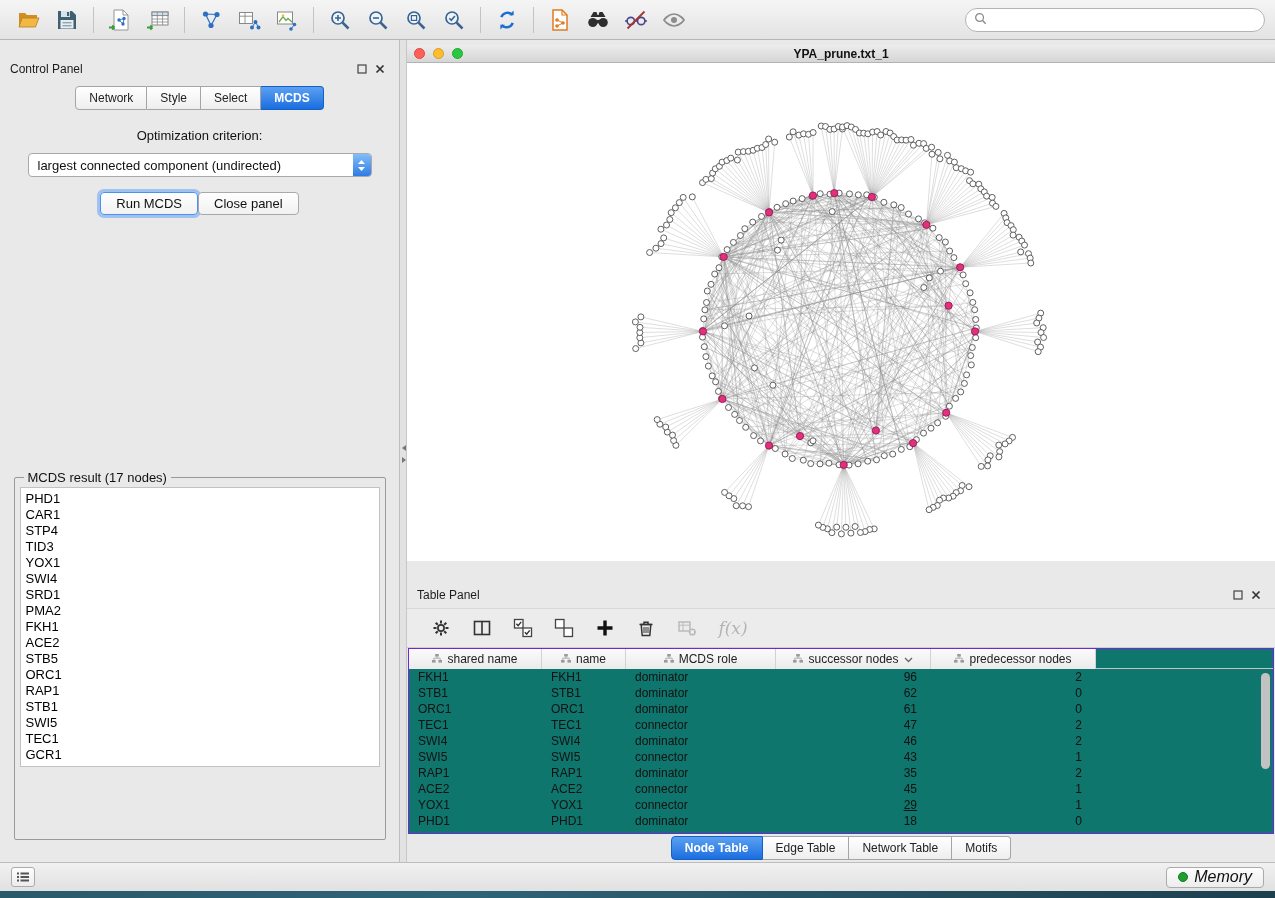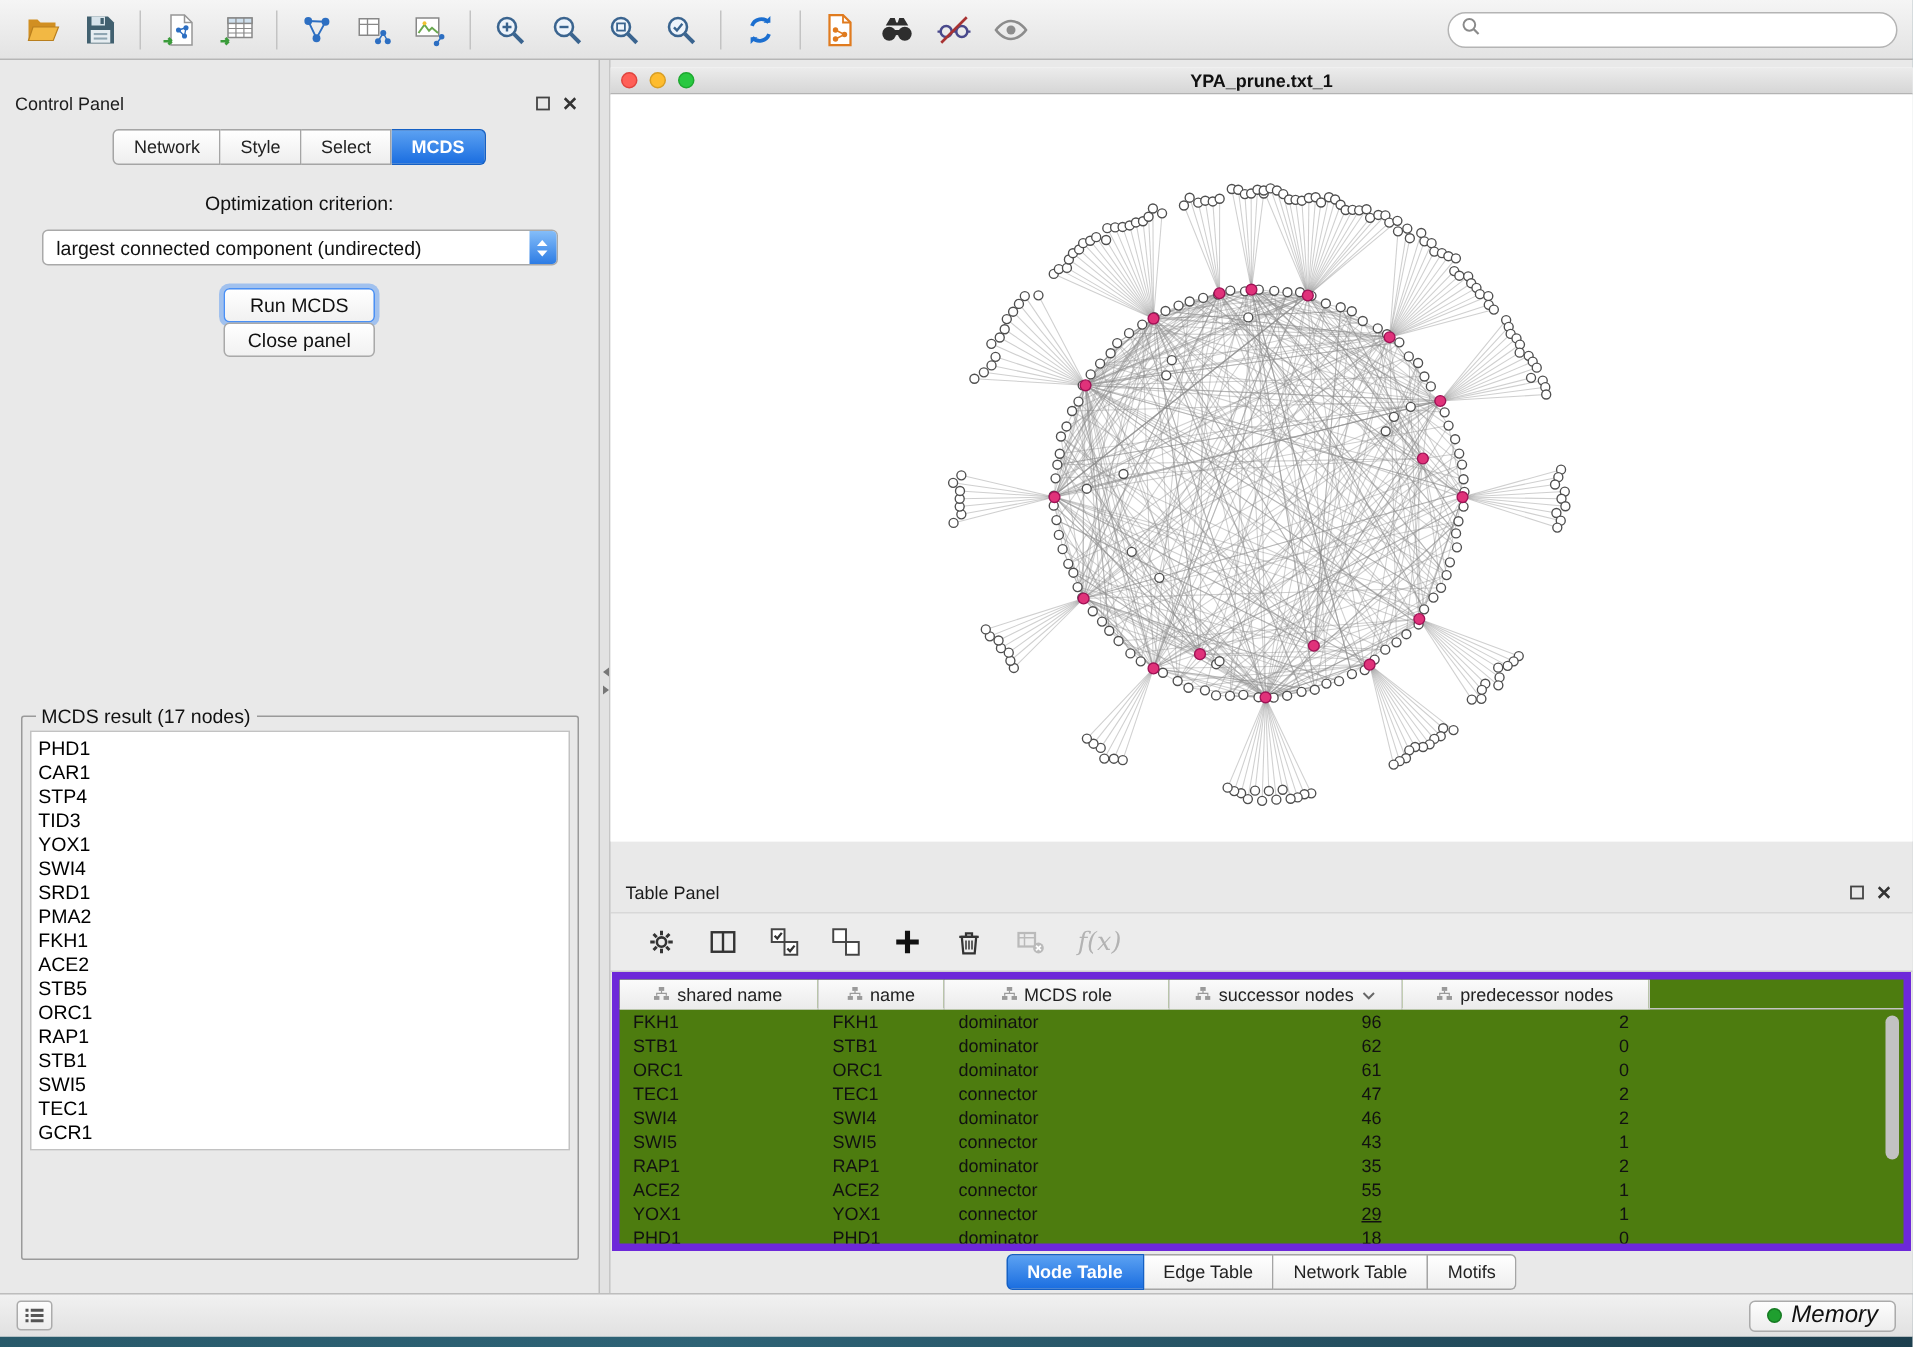--- a/index.html
+++ b/index.html
@@ -46,21 +46,21 @@
   .cp-body { flex:1; display:flex; flex-direction:column; align-items:center;
     padding-top:18px; min-height:0; }
   .opt-label { font-size:13px; color:#111; margin-bottom:10px; }
   .dropdown { width:344px; height:24px; background:#fff; border:1px solid #a9a9a9;
     border-radius:4px; display:flex; align-items:center; font-size:13px; color:#111;
     padding-left:9px; position:relative; }
   .dropdown .dd-value { flex:1; white-space:nowrap; overflow:hidden; }
   .dd-stepper { width:18px; height:22px; margin-right:0; border-radius:0 3px 3px 0;
     background:linear-gradient(#84bdf9,#2d7ce4); display:flex; align-items:center;
     justify-content:center; }
-  .btn-row { margin-top:15px; display:flex; gap:0;flex-direction:column; }
+  .btn-row { margin-top:15px; display:flex; gap:0; }
   .mac-btn { font-size:13px; color:#111; padding:3px 15px; border:1px solid #a9a9a9;
     border-radius:4px; background:linear-gradient(#ffffff,#f1f1f1); }
   .mac-btn.focused { border-color:#4a90f5; box-shadow:0 0 0 3px rgba(74,144,245,.45); }
 
   fieldset.result-box { margin:auto 14px 22px 14px; width:372px; height:370px;
     border:1px solid #9a9a9a; border-radius:2px; padding:2px 5px 7px 5px; }
   fieldset.result-box legend { font-size:13px; color:#111; padding:0 4px; margin-left:4px; }
   .result-list { background:#fff; border:1px solid #c2c2c2; height:100%;
     overflow:hidden; padding:3px 5px; }
   .mcds-item { font-size:13px; line-height:16px; color:#000; }
@@ -88,21 +88,21 @@
 
   
   .table-panel { flex:1; display:flex; flex-direction:column; background:#e9e9e9; min-height:0; }
   .table-toolbar { height:40px; flex:0 0 40px; background:#ececec;
     border-top:1px solid #d8d8d8; border-bottom:1px solid #cfcfcf;
     display:flex; align-items:center; gap:17px; padding:0 0 0 22px; }
   .tt-btn { border:none; background:transparent; width:24px; height:24px;
     display:flex; align-items:center; justify-content:center; }
   .tt-fx { font-family:"DejaVu Serif","Liberation Serif",serif; font-style:italic;
     font-size:17px; color:#adadad; }
-  .table-wrap { flex:1; margin:0 1px; background:#4d7c0f; border:5px solid #6d28d9;
+  .table-wrap { flex:1; margin:0 1px; background:#0f766e; border:1px solid #6d28d9;
     position:relative; overflow:hidden; }
   .t-header { display:flex; height:20px; border-bottom:1px solid #c4c4c4; }
   .th { display:flex; align-items:center; justify-content:center; gap:5px;
     background:linear-gradient(#fbfbfb,#ebebeb); border-right:1px solid #d2d2d2;
     font-size:12px; color:#222; height:20px; }
   .tr { display:flex; height:16px; align-items:center; }
   .td { font-size:12px; color:#111; padding-left:9px; white-space:nowrap; overflow:hidden; }
   .td.num { text-align:right; padding-left:0; padding-right:14px; }
   .t-scrollbar { position:absolute; top:22px; bottom:2px; right:2px; width:11px; }
   .t-thumb { position:absolute; top:2px; width:9px; height:96px; left:1px;
@@ -1433,21 +1433,21 @@
                 <div class="td" style="width: 133px;">RAP1</div>
                 <div class="td" style="width: 84px;">RAP1</div>
                 <div class="td" style="width: 150px;">dominator</div>
                 <div class="td num" style="width: 155px;">35</div>
                 <div class="td num" style="width: 165px;">2</div>
               </div>
               <div class="tr">
                 <div class="td" style="width: 133px;">ACE2</div>
                 <div class="td" style="width: 84px;">ACE2</div>
                 <div class="td" style="width: 150px;">connector</div>
-                <div class="td num" style="width: 155px;">55</div>
+                <div class="td num" style="width: 155px;">45</div>
                 <div class="td num" style="width: 165px;">1</div>
               </div>
               <div class="tr">
                 <div class="td" style="width: 133px;">YOX1</div>
                 <div class="td" style="width: 84px;">YOX1</div>
                 <div class="td" style="width: 150px;">connector</div>
                 <div class="td num" style="width: 155px; text-decoration: underline;">29</div>
                 <div class="td num" style="width: 165px;">1</div>
               </div>
               <div class="tr">

